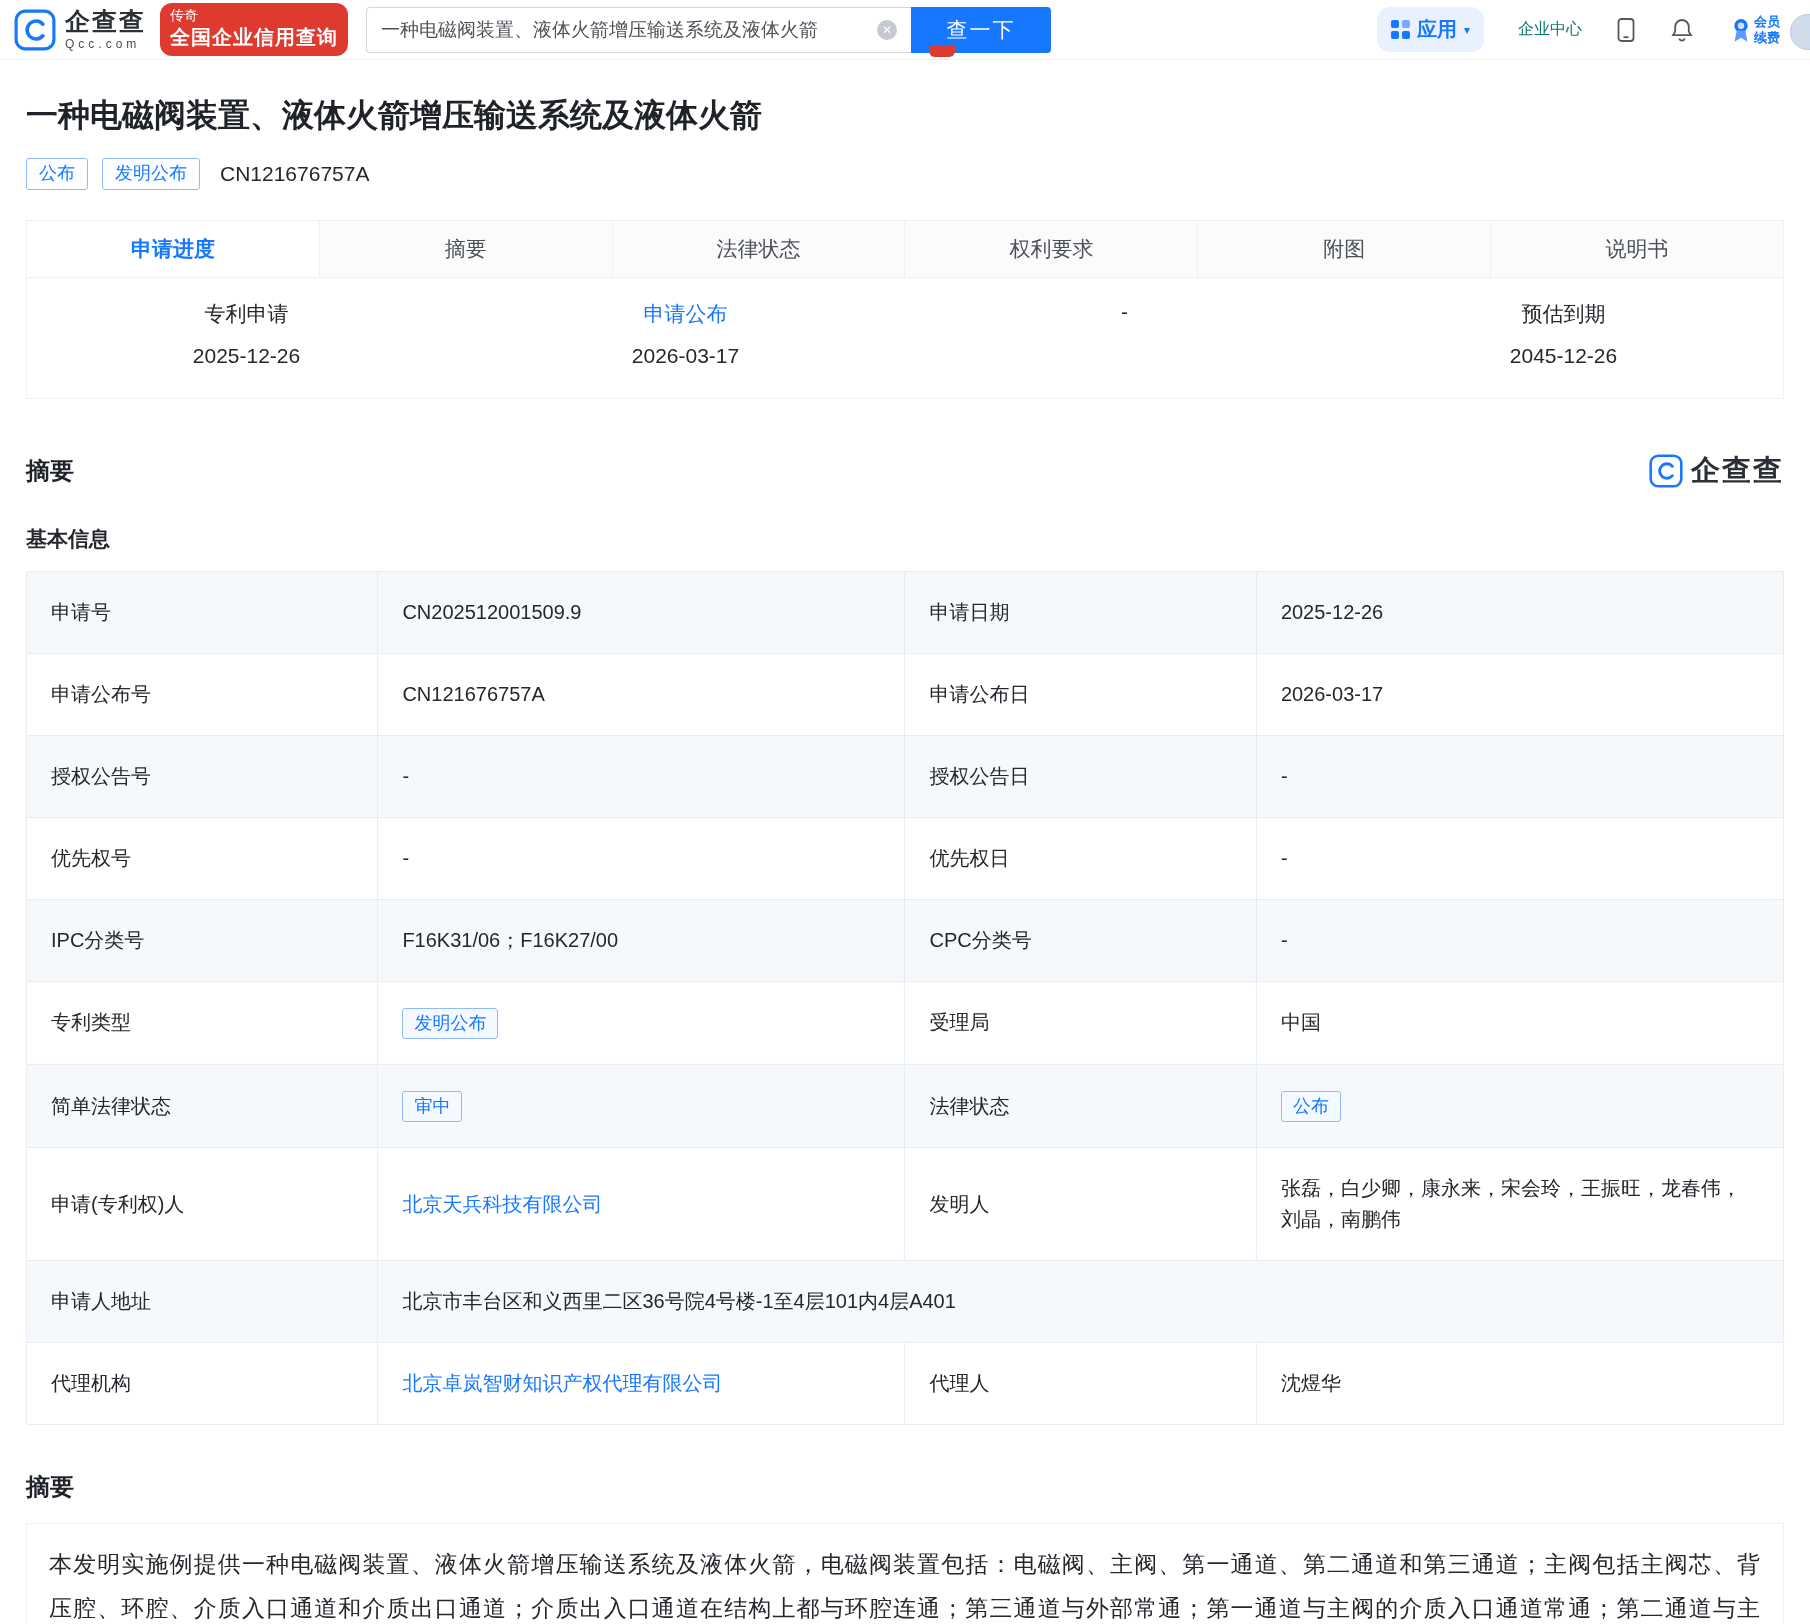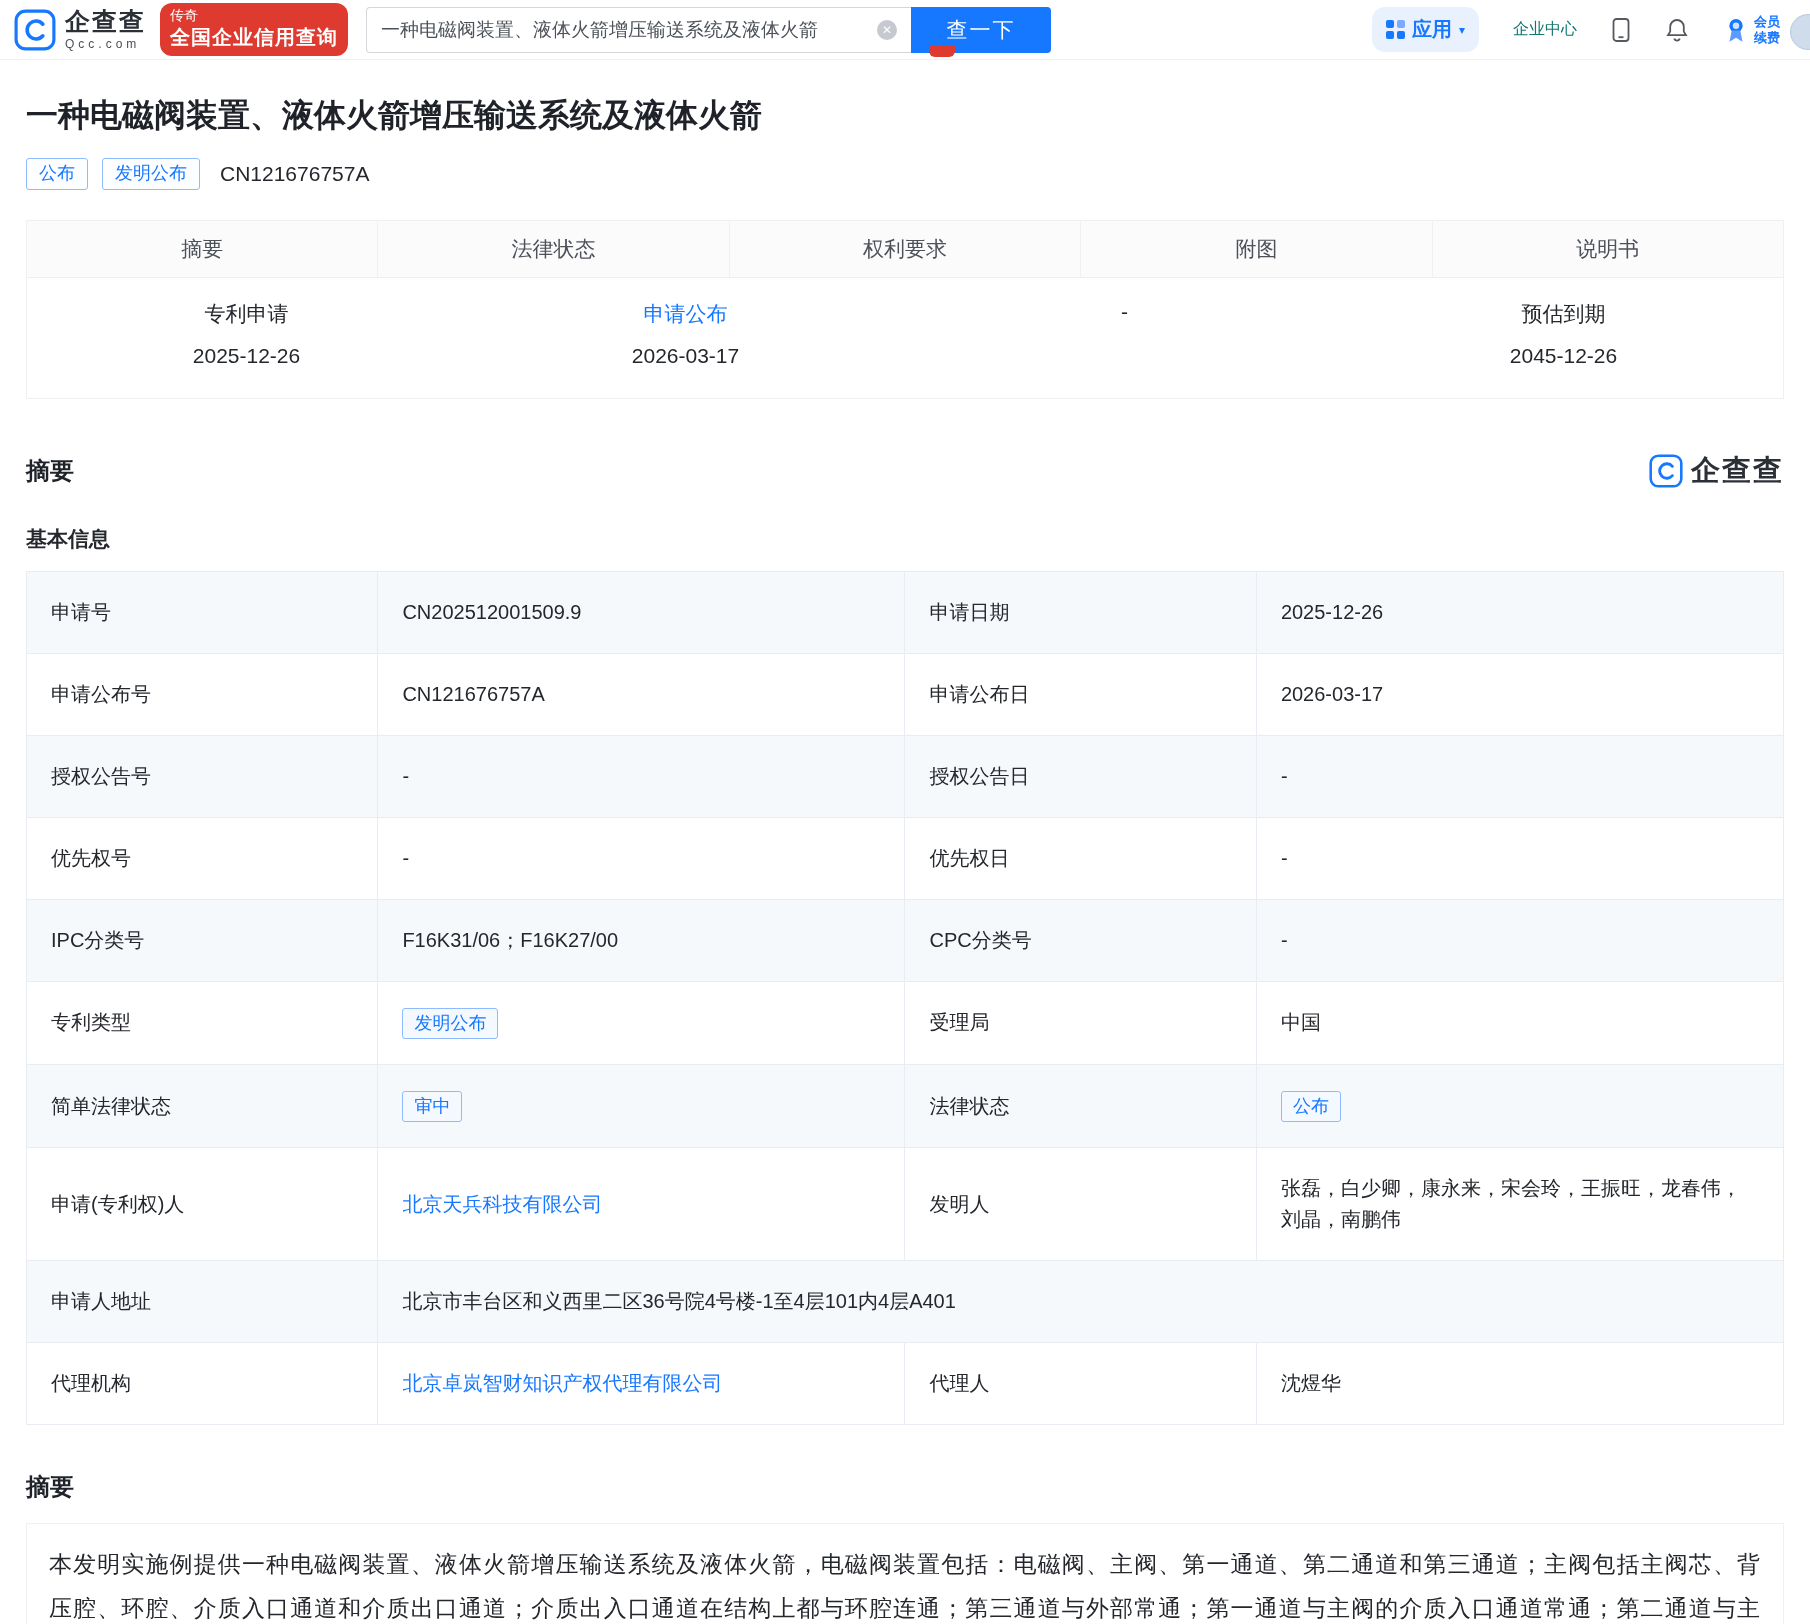--- a/index.html
+++ b/index.html
@@ -55,21 +55,21 @@
 
   .nav-right { margin-left: auto; display: flex; align-items: center; gap: 34px; padding-right: 30px; }
   .nav-apps {
     display: flex; align-items: center; gap: 7px; background: #e9f1ff;
     color: #1677ff; font-size: 20px; font-weight: 600; padding: 9px 14px;
     border-radius: 13px; cursor: pointer;
   }
   .caret { font-size: 12px; color: #1677ff; }
   .nav-link { font-size: 16px; color: #0f766e; cursor: pointer; white-space: nowrap; }
   .hicon { display: inline-flex; cursor: pointer; }
-  .member { display: flex; align-items: center; gap: 5px; cursor: pointer; }
+  .member { display: flex; align-items: center; cursor: pointer; }
   .member-text { display: flex; flex-direction: column; font-size: 13px; line-height: 1.2; color: #1677ff; font-weight: 600; }
   .avatar-partial {
     position: absolute; right: -16px; top: 14px; width: 36px; height: 36px;
     border-radius: 50%; background: #cfdcec; border: 1px solid #b9c9dd; cursor: pointer;
   }
 
   
   .main { padding: 0 26px; }
   h1.title { font-size: 32px; font-weight: 700; color: #1f2329; margin: 34px 0 20px; }
   .badge-row { display: flex; align-items: center; gap: 14px; }
@@ -201,20 +201,21 @@
   <h1 class="title">一种电磁阀装置、液体火箭增压输送系统及液体火箭</h1>
 
   <div class="badge-row">
     <span class="badge-outline">公布</span>
     <span class="badge-outline">发明公布</span>
     <span class="patent-number">CN121676757A</span>
   </div>
 
   <div class="tab-card">
     <div class="tabs" id="tabs">
+        <div class="tab active">申请进度</div>
         <div class="tab">摘要</div>
         <div class="tab">法律状态</div>
         <div class="tab">权利要求</div>
         <div class="tab">附图</div>
         <div class="tab">说明书</div>
       </div>
     <div class="timeline" id="timeline">
         <div class="tl-col">
           <div class="tl-label">专利申请</div>
           <div class="tl-date">2025-12-26</div>

